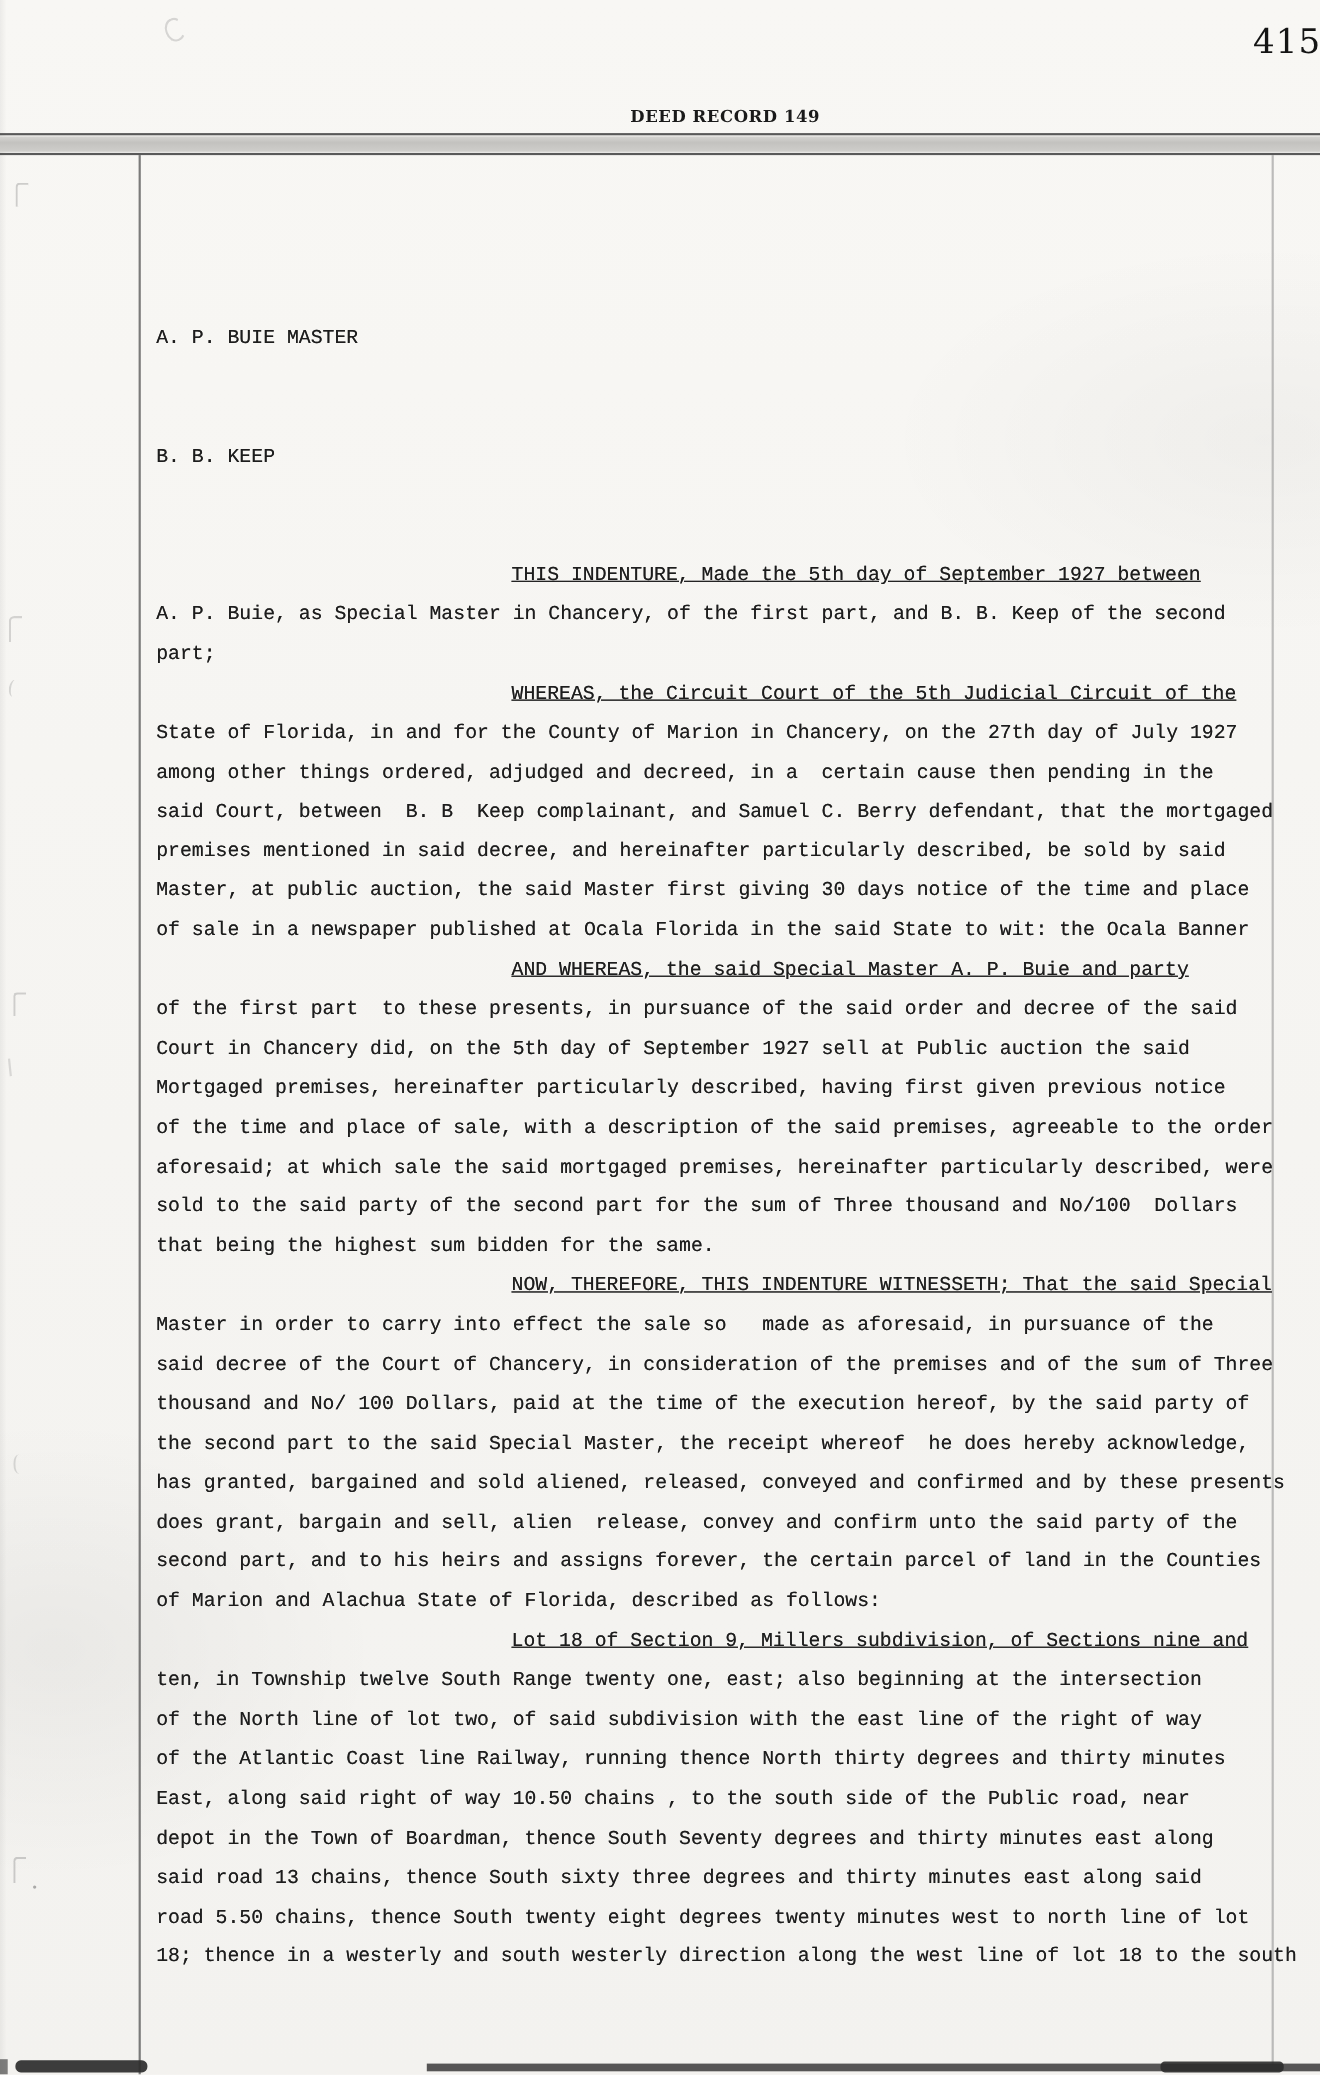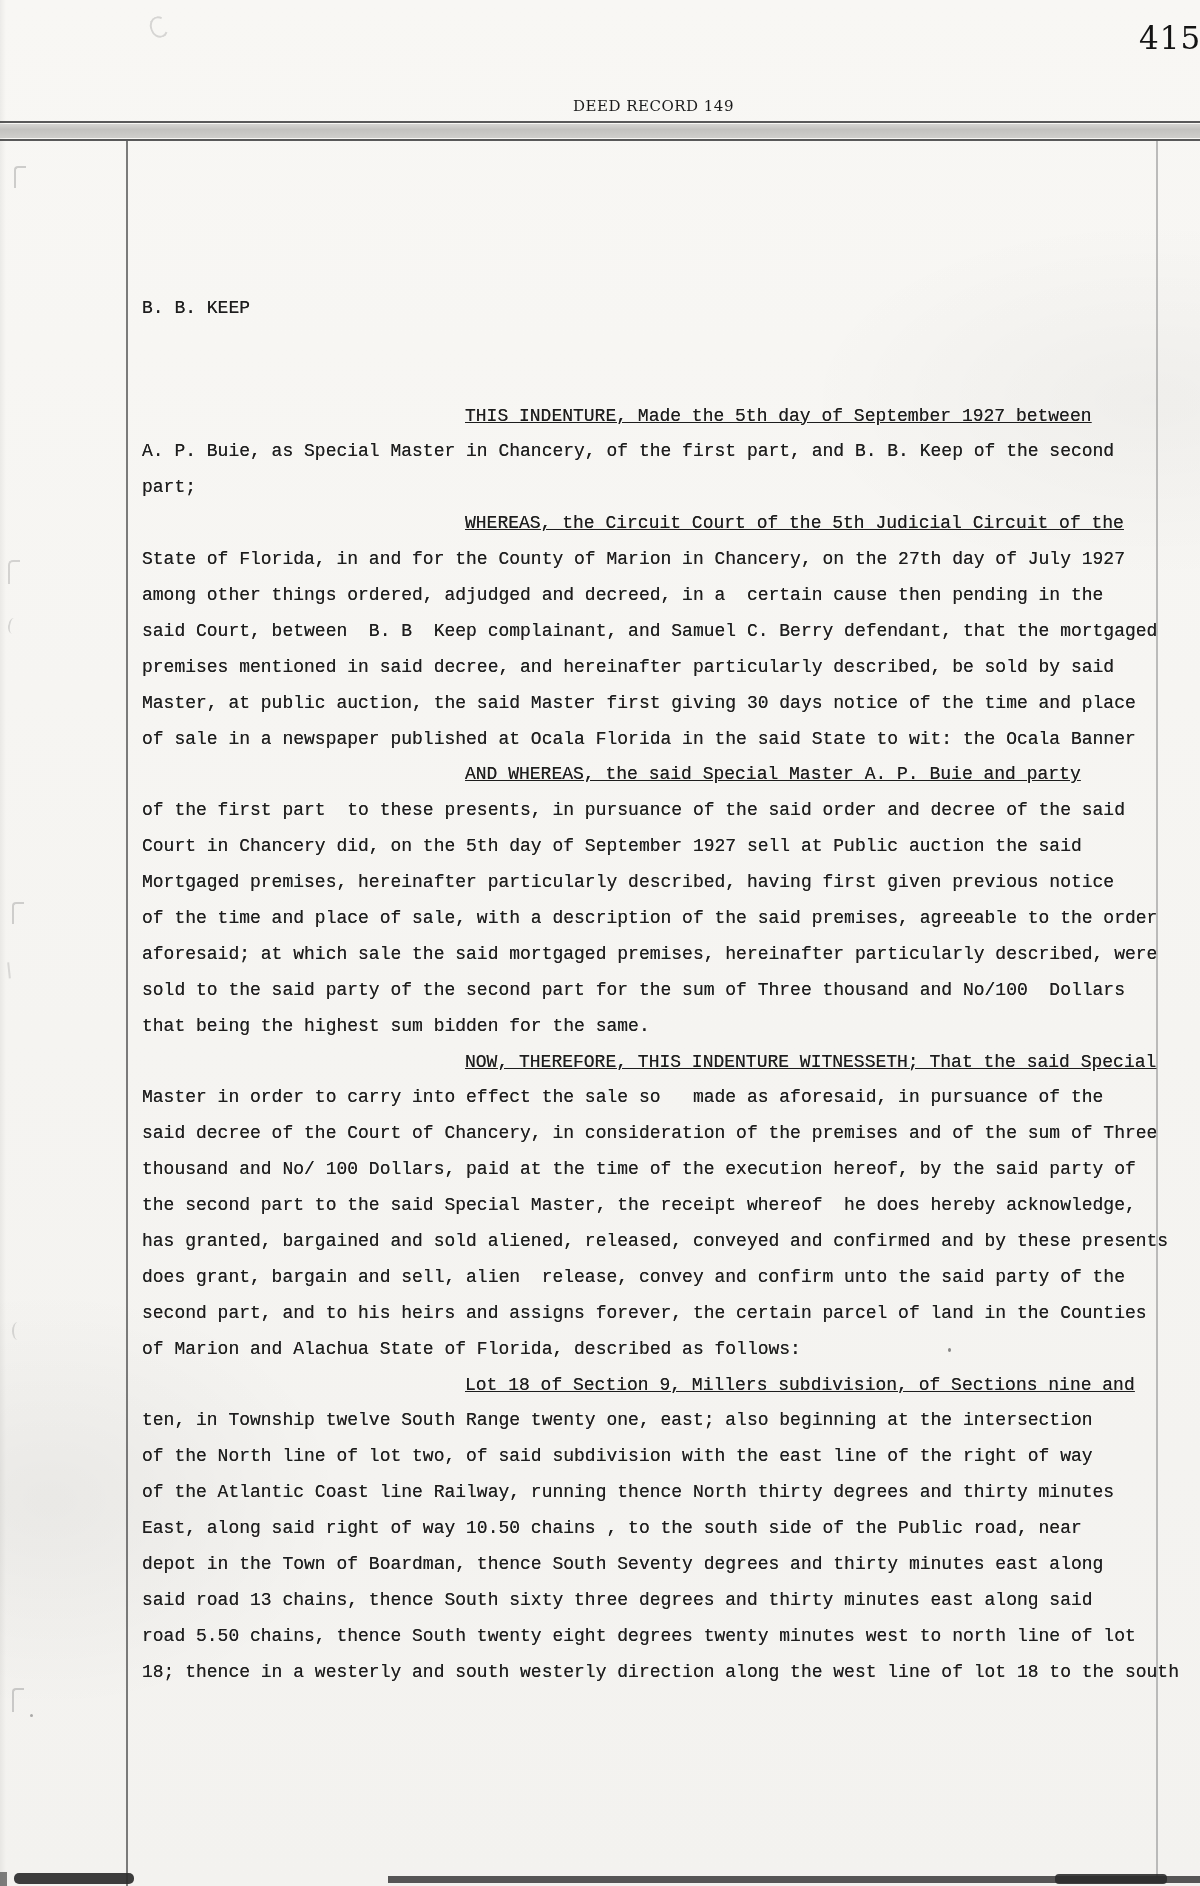--- a/index.html
+++ b/index.html
@@ -18,21 +18,21 @@
       linear-gradient(180deg, #f8f7f4 0%, #f5f4f1 55%, #f3f2ef 100%);
   }
   .page-number{
     position:absolute;left:1126px;top:20px;
     font-family:"DejaVu Serif","Liberation Serif",serif;
     font-size:31px;color:#141414;letter-spacing:1px;margin-left:13px;
   }
   .page-header{
     position:absolute;left:573px;top:97px;
     font-family:"DejaVu Serif","Liberation Serif",serif;
-    font-weight:normal;font-size:15px;color:#1a1a1a;letter-spacing:0.5px;
+    font-weight:bold;font-size:15px;color:#1a1a1a;letter-spacing:0.5px;
     white-space:nowrap;
   }
   
   .rule-thin-top{position:absolute;left:0;top:121px;width:1200px;height:2px;background:#3d3d3d;opacity:.85;}
   .rule-band{position:absolute;left:0;top:124px;width:1200px;height:14px;
     background:linear-gradient(180deg,#d6d5d2 0%,#c3c2bf 40%,#cfcecb 100%);}
   .rule-thin-bottom{position:absolute;left:0;top:139px;width:1200px;height:2px;background:#3d3d3d;opacity:.85;}
   
   .vline-left{position:absolute;left:126px;top:141px;bottom:0;width:2px;background:#525252;opacity:.75;}
   .vline-right{position:absolute;left:1156px;top:141px;bottom:8px;width:2px;background:#9b9b9b;opacity:.65;}
@@ -76,20 +76,21 @@
   <div class="page-header">DEED RECORD 149</div>
 
   <div class="rule-thin-top"></div>
   <div class="rule-band"></div>
   <div class="rule-thin-bottom"></div>
 
   <div class="vline-left"></div>
   <div class="vline-right"></div>
 
   <div class="content">
+    <div class="line">A. P. BUIE MASTER</div>
     <div class="line">B. B. KEEP</div>
     <div id="body-lines"><div class="line tab">THIS INDENTURE, Made the 5th day of September 1927 between</div><div class="line">A. P. Buie, as Special Master in Chancery, of the first part, and B. B. Keep of the second</div><div class="line">part;</div><div class="line tab">WHEREAS, the Circuit Court of the 5th Judicial Circuit of the</div><div class="line">State of Florida, in and for the County of Marion in Chancery, on the 27th day of July 1927</div><div class="line">among other things ordered, adjudged and decreed, in a  certain cause then pending in the</div><div class="line">said Court, between  B. B  Keep complainant, and Samuel C. Berry defendant, that the mortgaged</div><div class="line">premises mentioned in said decree, and hereinafter particularly described, be sold by said</div><div class="line">Master, at public auction, the said Master first giving 30 days notice of the time and place</div><div class="line">of sale in a newspaper published at Ocala Florida in the said State to wit: the Ocala Banner</div><div class="line tab">AND WHEREAS, the said Special Master A. P. Buie and party</div><div class="line">of the first part  to these presents, in pursuance of the said order and decree of the said</div><div class="line">Court in Chancery did, on the 5th day of September 1927 sell at Public auction the said</div><div class="line">Mortgaged premises, hereinafter particularly described, having first given previous notice</div><div class="line">of the time and place of sale, with a description of the said premises, agreeable to the order</div><div class="line">aforesaid; at which sale the said mortgaged premises, hereinafter particularly described, were</div><div class="line">sold to the said party of the second part for the sum of Three thousand and No/100  Dollars</div><div class="line">that being the highest sum bidden for the same.</div><div class="line tab">NOW, THEREFORE, THIS INDENTURE WITNESSETH; That the said Special</div><div class="line">Master in order to carry into effect the sale so   made as aforesaid, in pursuance of the</div><div class="line">said decree of the Court of Chancery, in consideration of the premises and of the sum of Three</div><div class="line">thousand and No/ 100 Dollars, paid at the time of the execution hereof, by the said party of</div><div class="line">the second part to the said Special Master, the receipt whereof  he does hereby acknowledge,</div><div class="line">has granted, bargained and sold aliened, released, conveyed and confirmed and by these presents</div><div class="line">does grant, bargain and sell, alien  release, convey and confirm unto the said party of the</div><div class="line">second part, and to his heirs and assigns forever, the certain parcel of land in the Counties</div><div class="line">of Marion and Alachua State of Florida, described as follows:</div><div class="line tab">Lot 18 of Section 9, Millers subdivision, of Sections nine and</div><div class="line">ten, in Township twelve South Range twenty one, east; also beginning at the intersection</div><div class="line">of the North line of lot two, of said subdivision with the east line of the right of way</div><div class="line">of the Atlantic Coast line Railway, running thence North thirty degrees and thirty minutes</div><div class="line">East, along said right of way 10.50 chains , to the south side of the Public road, near</div><div class="line">depot in the Town of Boardman, thence South Seventy degrees and thirty minutes east along</div><div class="line">said road 13 chains, thence South sixty three degrees and thirty minutes east along said</div><div class="line">road 5.50 chains, thence South twenty eight degrees twenty minutes west to north line of lot</div><div class="line">18; thence in a westerly and south westerly direction along the west line of lot 18 to the south</div></div>
   </div>
 
   <span class="art art-curl"></span>
   <span class="art art-hook1"></span>
   <span class="art art-hook2"></span>
   <span class="art art-tick1"></span>
   <span class="art art-hook3"></span>
   <span class="art art-tick2"></span>

